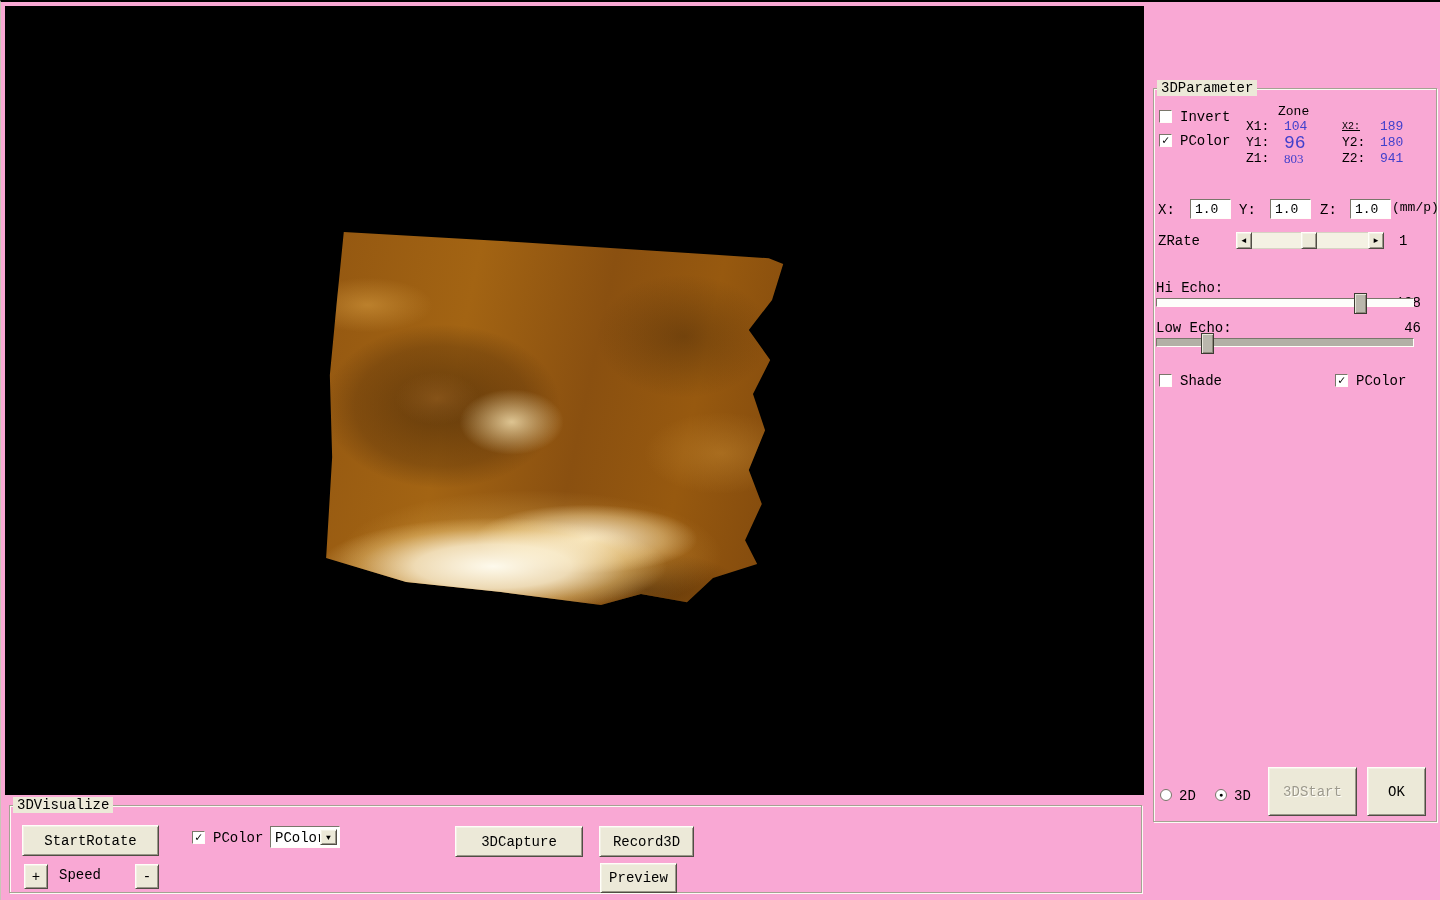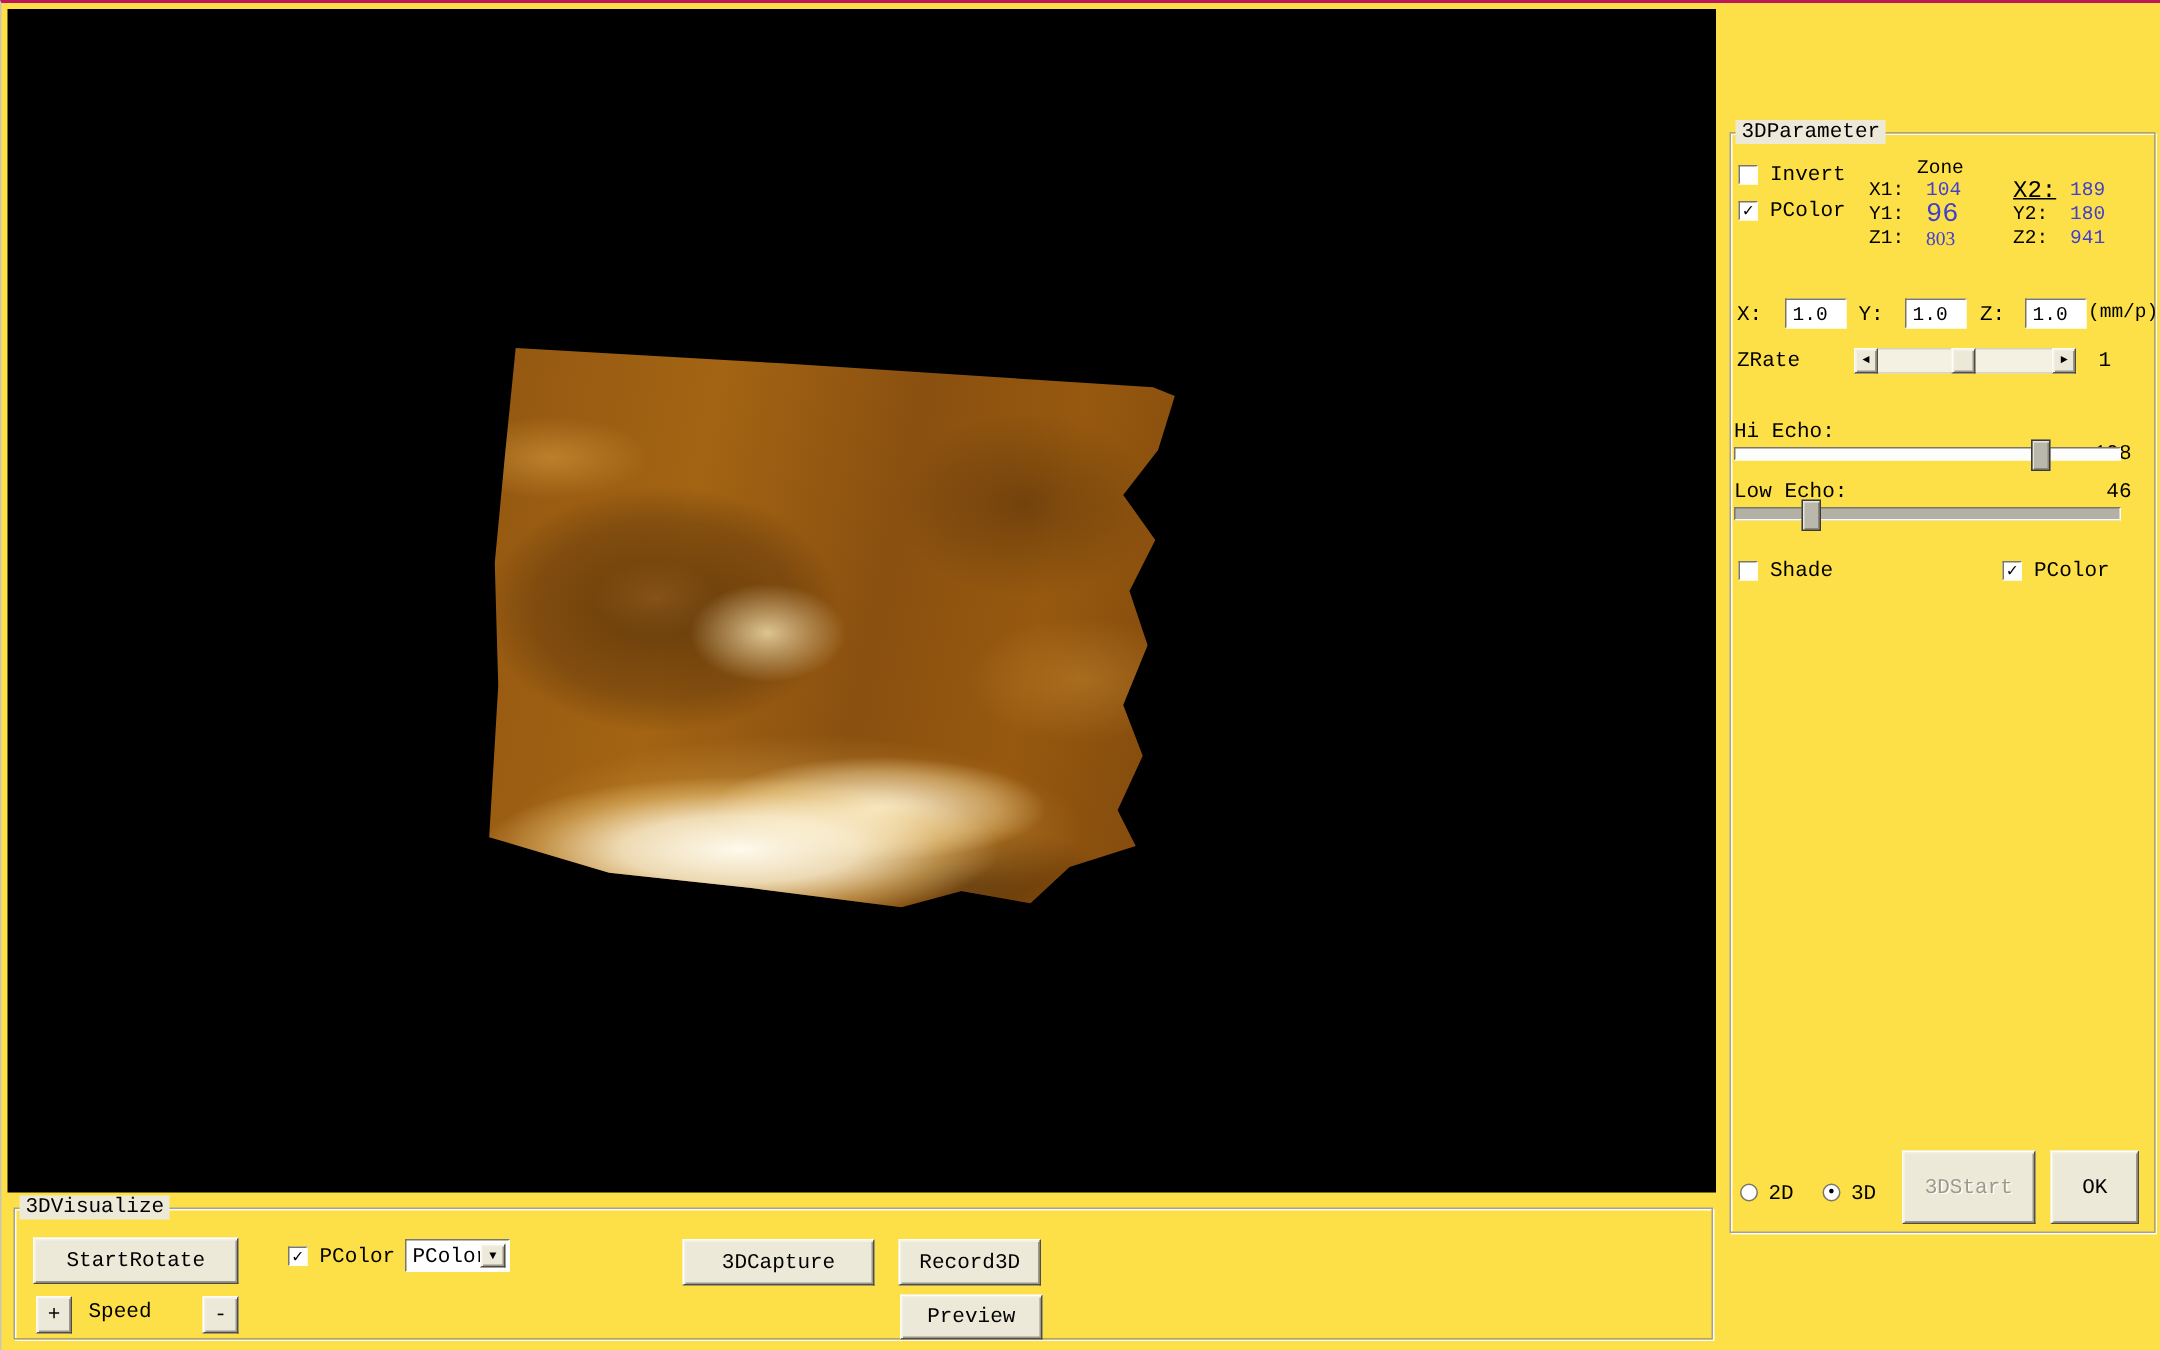--- a/index.html
+++ b/index.html
@@ -3,22 +3,22 @@
 <meta charset="utf-8">
 <style>
   * { margin:0; padding:0; box-sizing:border-box; }
   html,body { width:1440px; height:900px; }
   body {
     position:relative; overflow:hidden;
     background:#ece9d8; color:#000;
     font-family:"Liberation Mono","DejaVu Sans Mono",monospace;
     font-size:14px;
   }
-  .window { position:absolute; inset:0; background:#fde047;
-    border-top:2px solid #be185d; border-left:1px solid #c9c6b6; }
+  .window { position:absolute; inset:0; background:#f9a8d4;
+    border-top:2px solid #000000; border-left:1px solid #c9c6b6; }
 
   
   .viewport { position:absolute; left:4px; top:4px; width:1139px; height:789px; background:#000; }
   .volume {
     position:absolute; left:316px; top:221px; width:465px; height:390px;
     clip-path: polygon(4.9% 1.3%, 43% 3.9%, 96.3% 8%, 99.4% 9.5%, 97% 18.7%, 92% 26.4%,
       96.6% 34.1%, 92.9% 42.8%, 95.5% 52.1%, 92% 62.3%, 94.8% 71%, 91.2% 80.3%,
       93.8% 86.4%, 84.3% 90%, 78.7% 96.2%, 68.8% 94.1%, 60.2% 96.9%, 38.7% 93.6%,
       18.3% 91%, 1.1% 84.9%, 2.4% 59%, 1.9% 38%, 3.4% 19.2%);
     background:
@@ -96,21 +96,21 @@
     <span class="checkbox" style="left:5px; top:21px;"></span>
     <span class="lbl" style="left:26px; top:20px;">Invert</span>
 
     <span class="checkbox" style="left:5px; top:45px;"><span>✓</span></span>
     <span class="lbl" style="left:26px; top:44px;">PColor</span>
 
     <span class="lbl" style="left:92px; top:15px; font-size:13px;margin-left:32px;">Zone</span>
 
     <span class="lbl" style="left:92px; top:30px; font-size:13px;">X1:</span>
     <span class="val zone-val" style="left:130px; top:30px; font-size:13px;">104</span>
-    <span class="lbl" style="left:188px; top:30px; font-size:16px;text-decoration:underline;">X2:</span>
+    <span class="lbl" style="left:188px; top:30px; font-size:10px;text-decoration:underline;">X2:</span>
     <span class="val zone-val" style="left:226px; top:30px; font-size:13px;">189</span>
 
     <span class="lbl" style="left:92px; top:46px; font-size:13px;">Y1:</span>
     <span class="val zone-val" style="left:130px; top:46px; font-size:18px;">96</span>
     <span class="lbl" style="left:188px; top:46px; font-size:13px;">Y2:</span>
     <span class="val zone-val" style="left:226px; top:46px; font-size:13px;">180</span>
 
     <span class="lbl" style="left:92px; top:62px; font-size:13px;">Z1:</span>
     <span class="val zone-val" style="left:130px; top:62px; font-size:13px;font-family:Liberation Serif, serif;">803</span>
     <span class="lbl" style="left:188px; top:62px; font-size:13px;">Z2:</span>
@@ -176,16 +176,16 @@
           <span>▼</span>
         </div>
     </div>
 
     <div class="btn" style="left:14px; top:58px; width:24px; height:25px;">+</div>
     <span class="lbl" style="left:49px; top:61px;">Speed</span>
     <div class="btn" style="left:125px; top:58px; width:24px; height:25px;">-</div>
 
     <div class="btn" style="left:445px; top:20px; width:128px; height:31px;">3DCapture</div>
     <div class="btn" style="left:589px; top:20px; width:95px; height:31px;">Record3D</div>
-    <div class="btn" style="left:590px; top:57px; width:95px; height:30px;">Preview</div>
+    <div class="btn" style="left:590px; top:57px; width:77px; height:30px;">Preview</div>
   </div>
 
 </div>
 
 </body></html>

